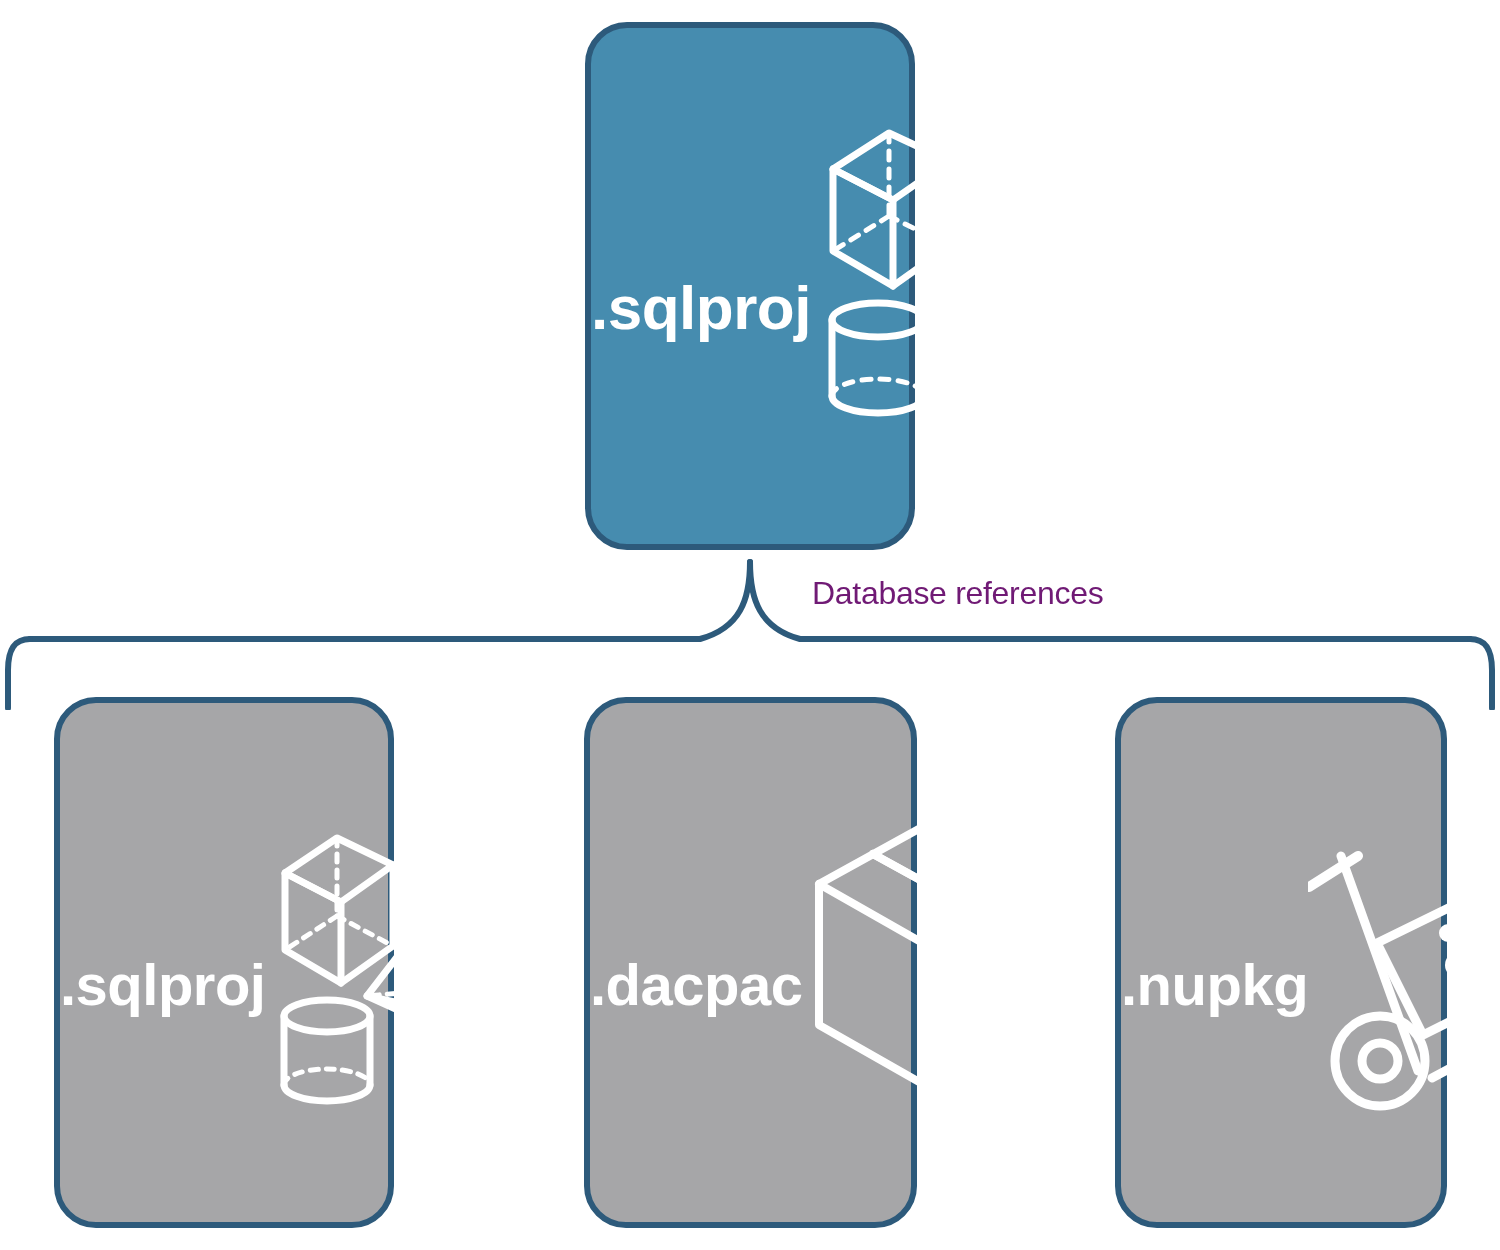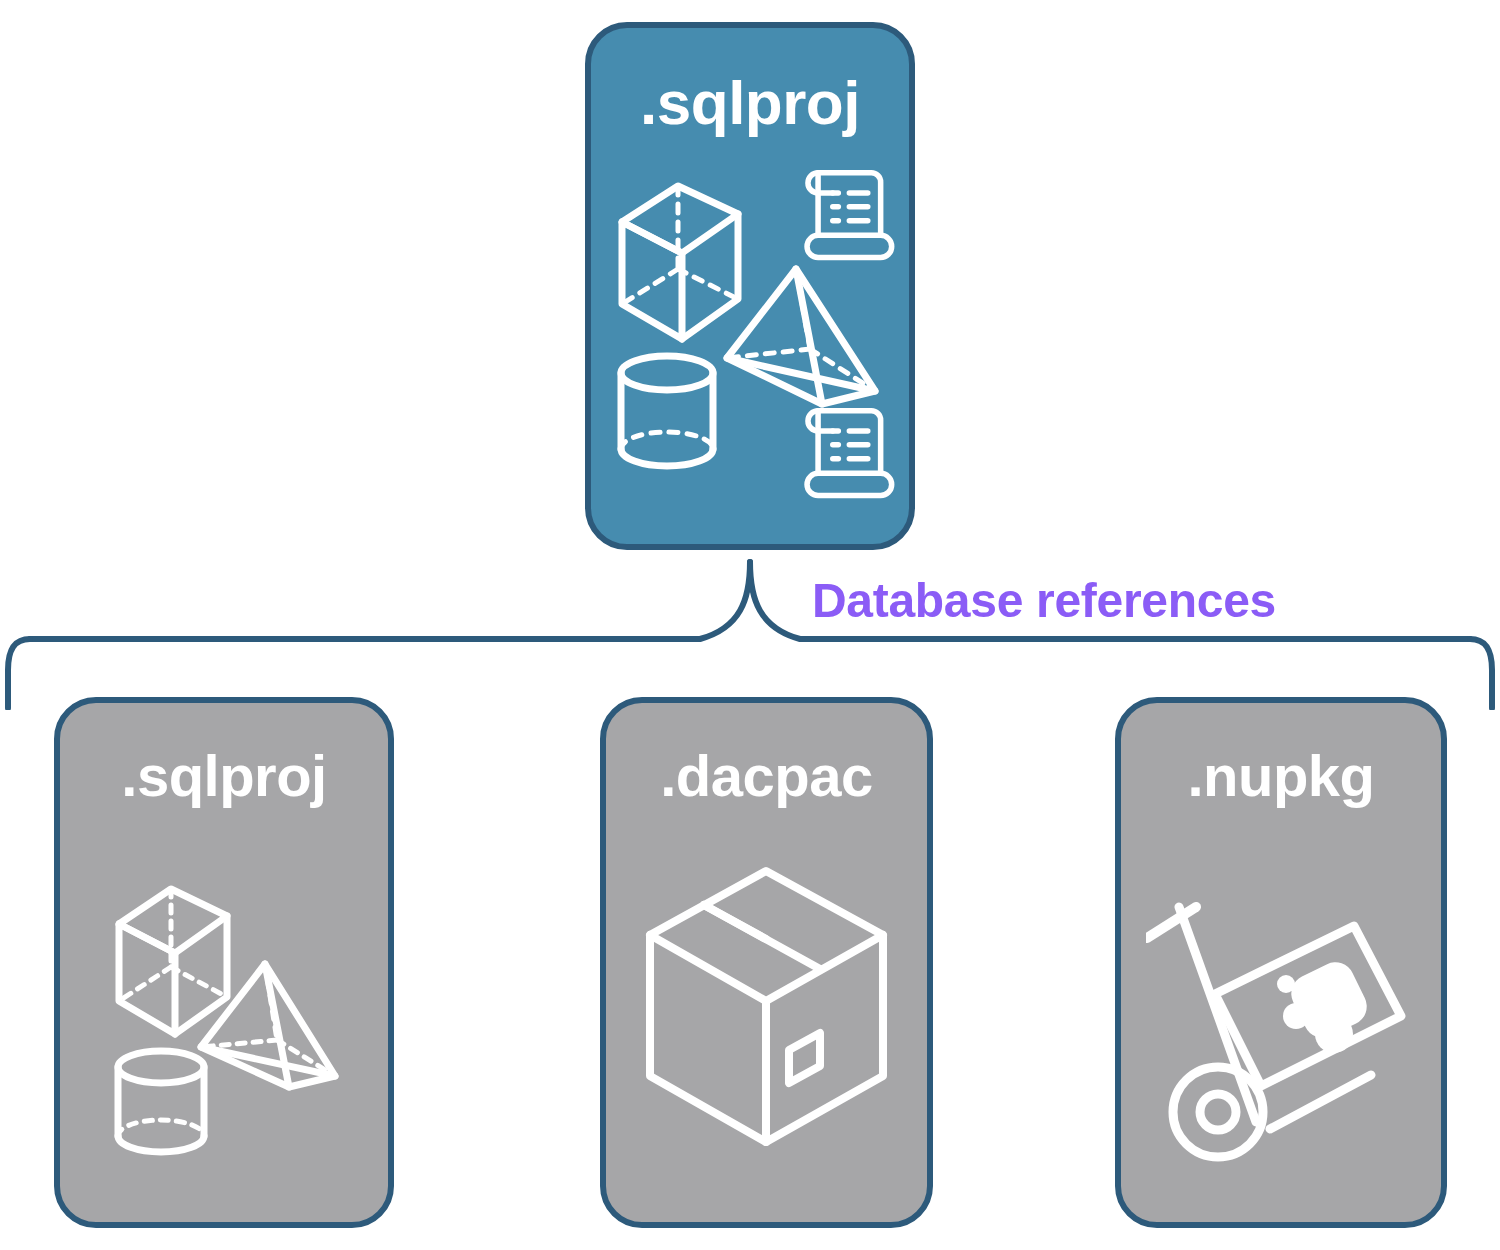--- a/index.html
+++ b/index.html
@@ -19,21 +19,21 @@
     height: 1250px;
   }
 
   
   .card {
     position: absolute;
     box-sizing: border-box;
     border-radius: 42px;
     border: 6px solid #2d5a7b;
     display: flex;
-    flex-direction: column;
+    flex-direction: row;
     align-items: center;
   }
   .card.blue  { background: #468caf; }
   .card.gray  { background: #a6a6a8; }
 
   .card-title {
     color: #ffffff;
     font-weight: bold;
     letter-spacing: -0.5px;
     line-height: 1;
@@ -56,21 +56,20 @@
     left: 54px;
     top: 697px;
     width: 340px;
     height: 531px;
   }
   #card-dacpac {
     left: 584px;
     top: 697px;
     width: 333px;
     height: 531px;
-    margin-left: 16px;
   }
   #card-nupkg {
     left: 1115px;
     top: 697px;
     width: 332px;
     height: 531px;
   }
   .card.gray .card-title {
     font-size: 58px;
     margin-top: 44px;
@@ -92,23 +91,23 @@
     width: 1500px;
     height: 170px;
     pointer-events: none;
   }
 
   
   #brace-label {
     position: absolute;
     left: 812px;
     top: 577px;
-    font-size: 48px;
-    font-weight: bold;
-    color: #8b5cf6;
+    font-size: 32px;
+    font-weight: normal;
+    color: #701a75;
     letter-spacing: -0.3px;
     white-space: nowrap;
     line-height: 1;
     user-select: none;
   }
 </style>
 </head>
 <body>
 
 <div id="stage">

